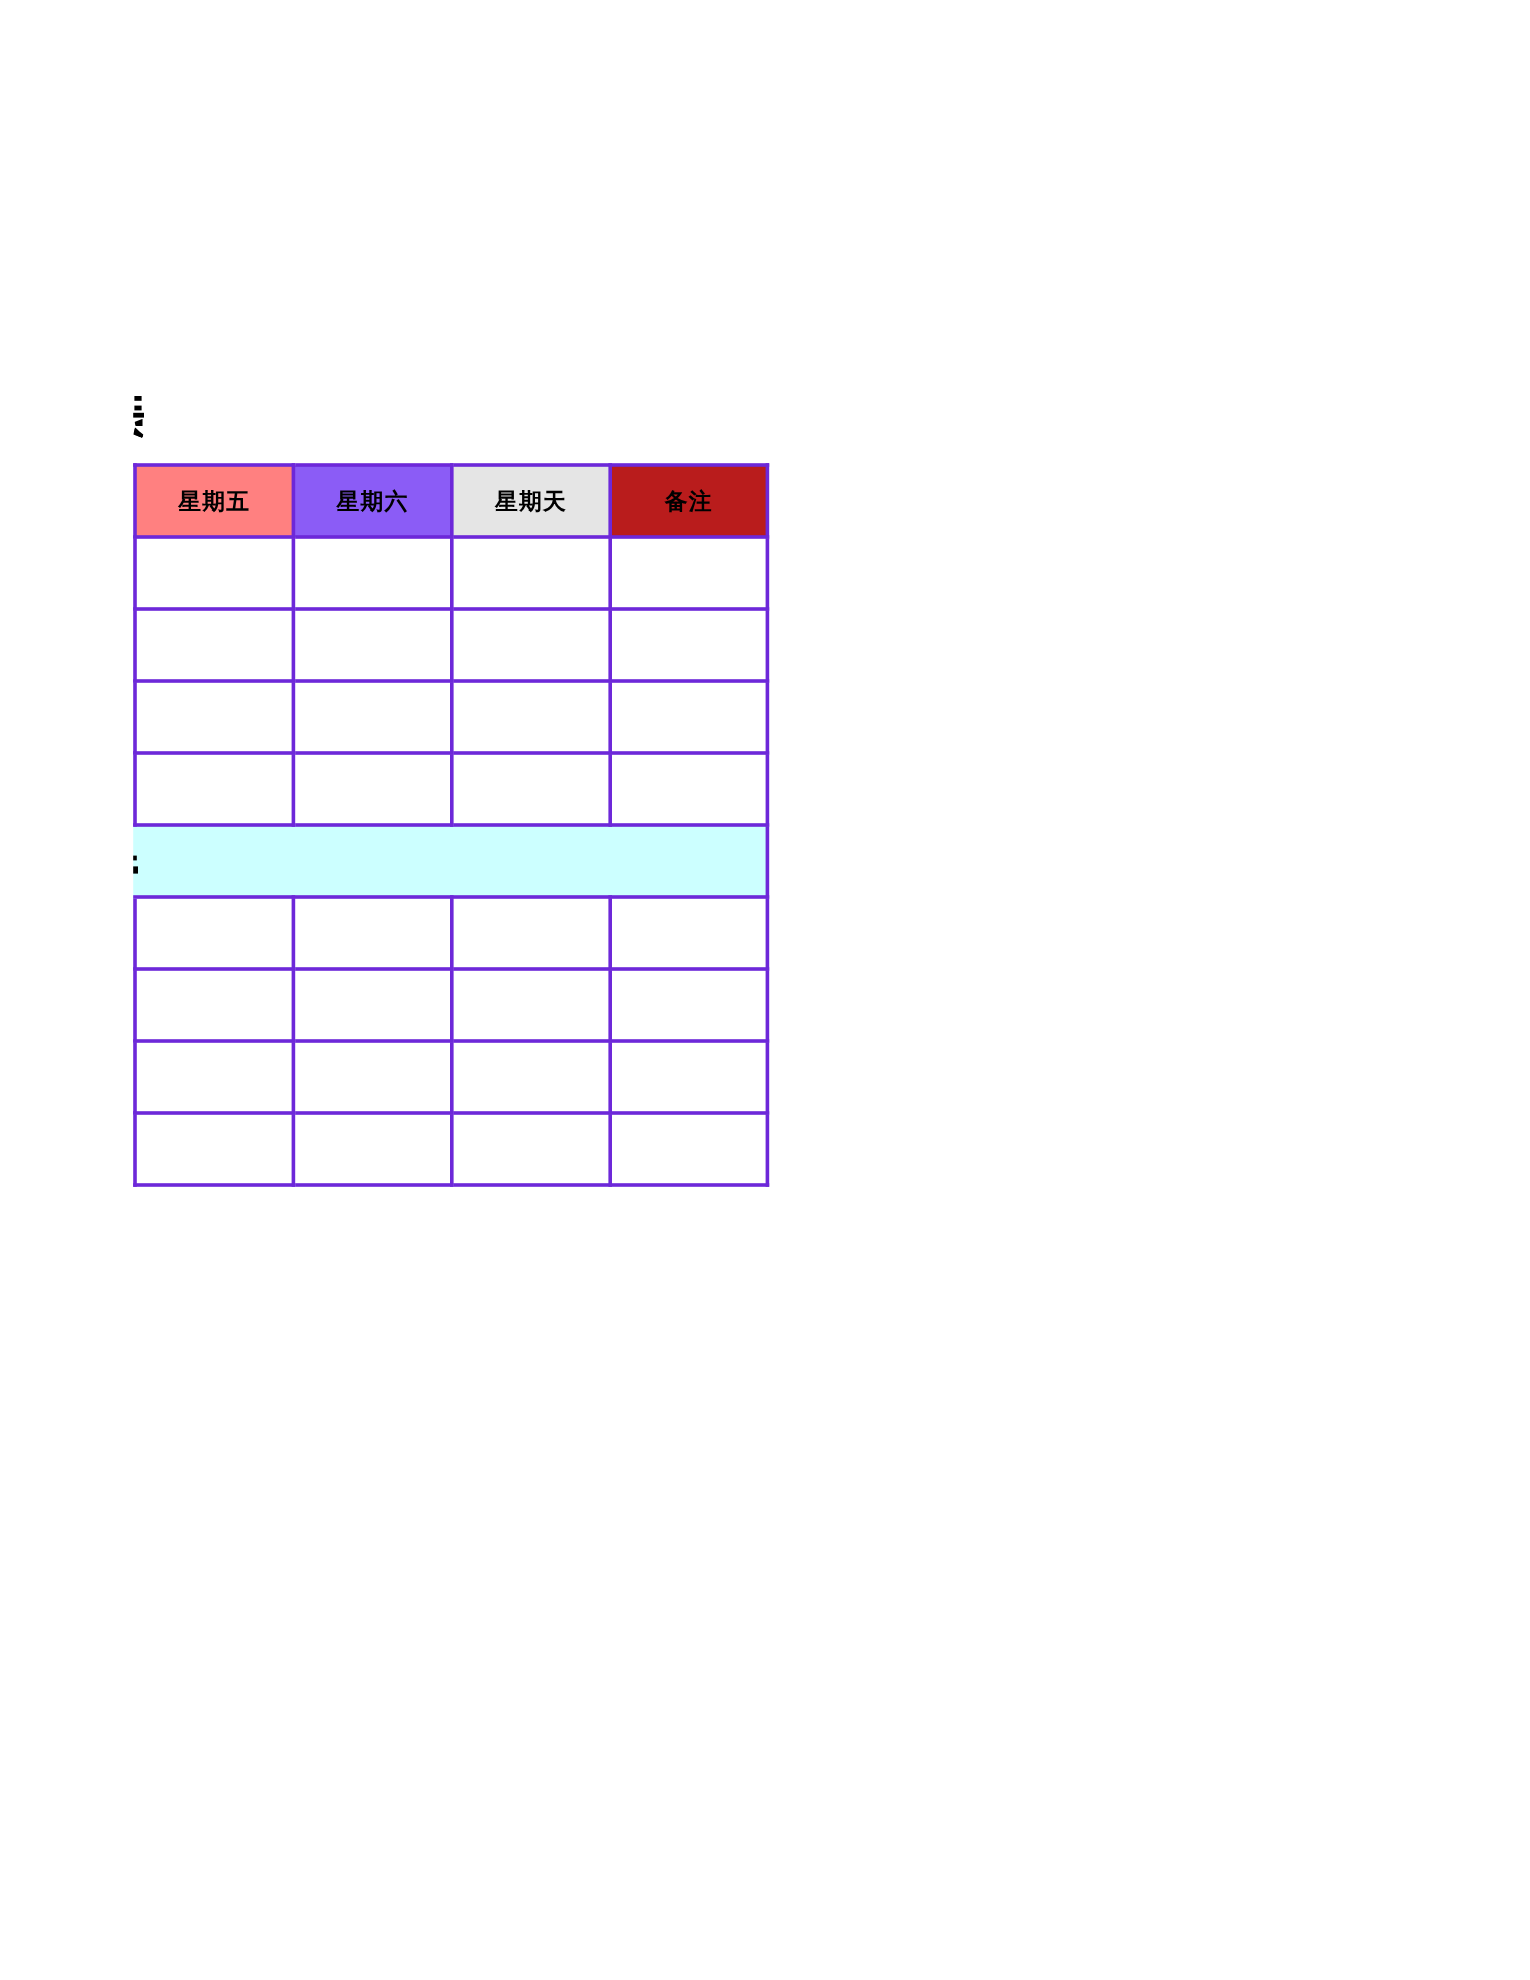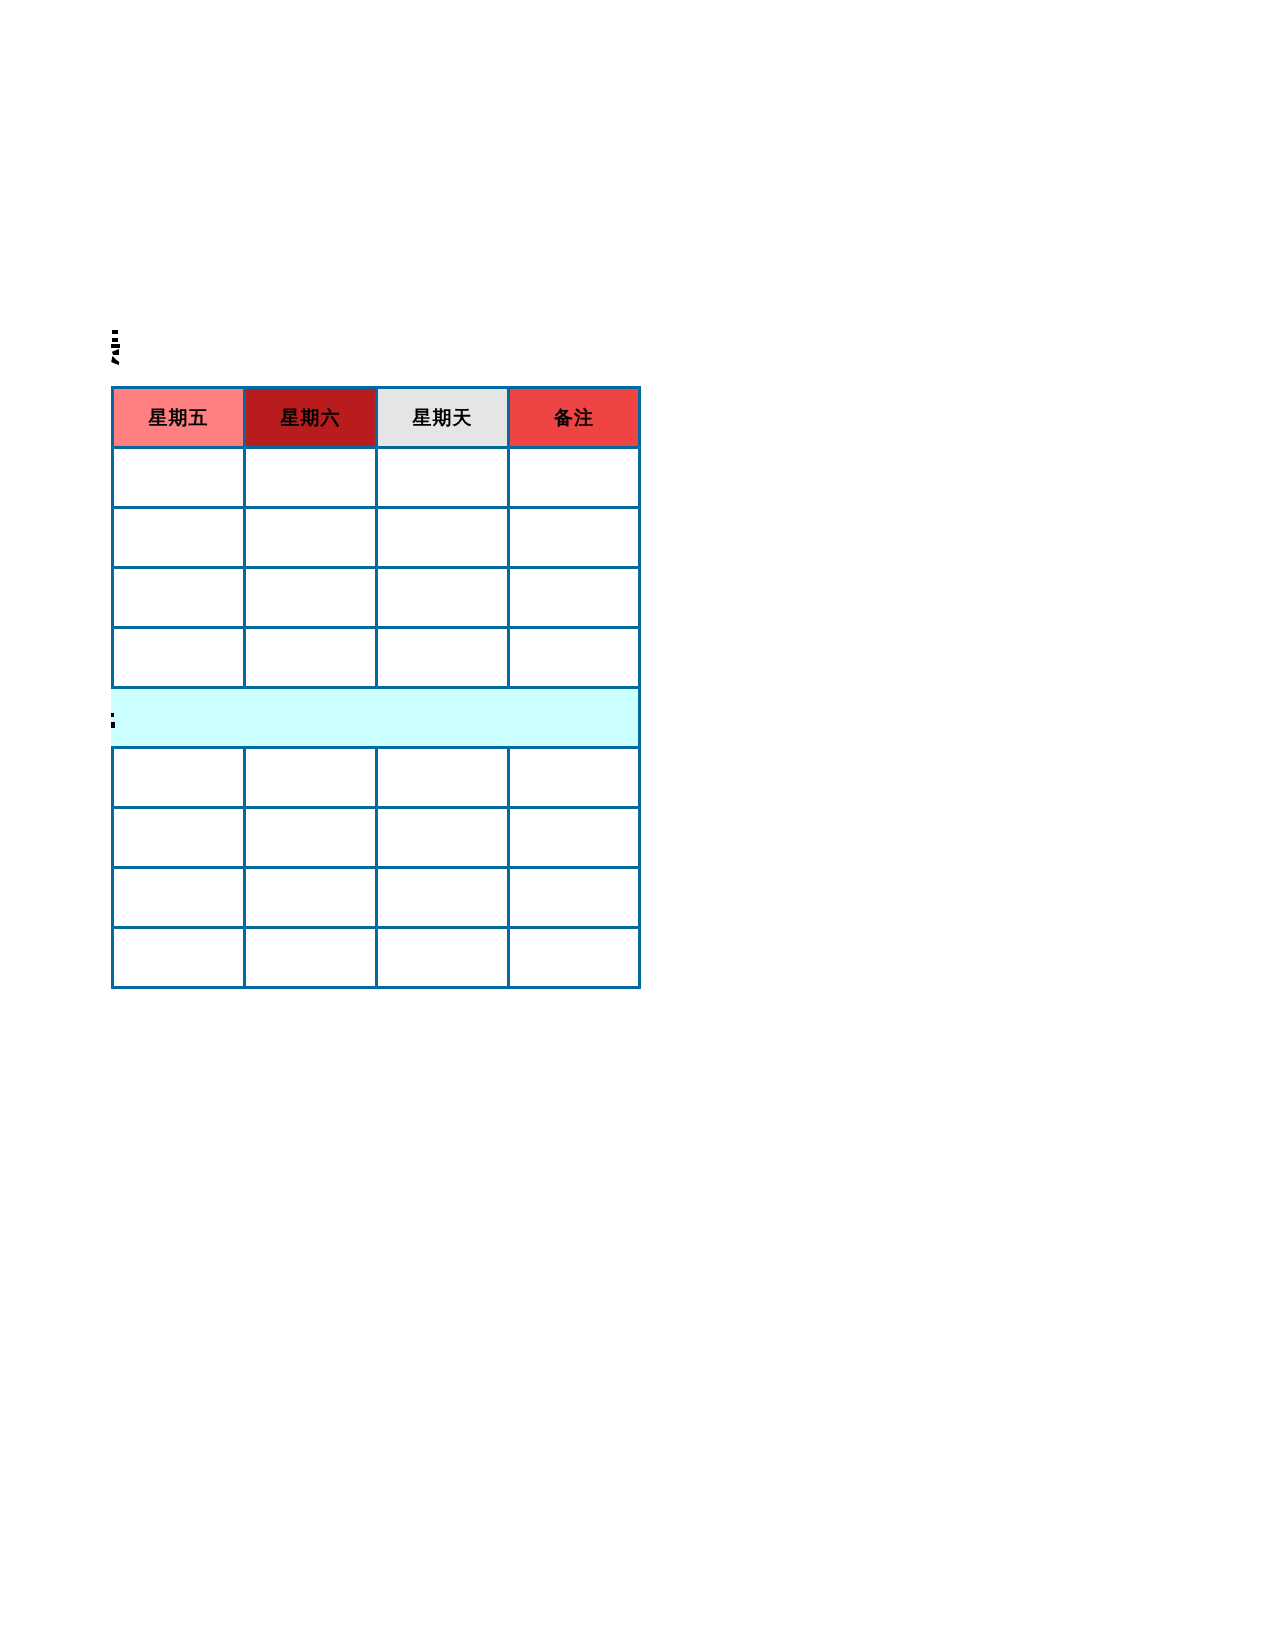--- a/index.html
+++ b/index.html
@@ -13,21 +13,21 @@
   
   table.roster{
     position:absolute;
     left:111px;top:386px;
     width:527px;
     border-collapse:collapse;
     table-layout:fixed;
   }
   table.roster th,
   table.roster td{
-    border:3px solid #0369a1;
+    border:3px solid #6d28d9;
     height:57px;
     padding:0;
     background:#ffffff;
     font-family:"DejaVu Sans",sans-serif;
   }
   table.roster th{
     font-size:19px;
     font-weight:600;
     color:#000000;
     text-align:center;
@@ -67,23 +67,23 @@
   <table class="roster">
     <colgroup>
       <col style="width:132px">
         <col style="width:132px">
         <col style="width:132px">
         <col style="width:131px">
     </colgroup>
     <thead>
       <tr>
         <th style="background-color: rgb(255, 128, 128);">星期五</th>
-        <th style="background-color: #b91c1c;">星期六</th>
+        <th style="background-color: #8b5cf6;">星期六</th>
         <th style="background-color: #e5e5e5;">星期天</th>
-        <th style="background-color: #ef4444;">备注</th>
+        <th style="background-color: #b91c1c;">备注</th>
       </tr>
     </thead>
     <tbody>
       <tr>
         <td></td>
         <td></td>
         <td></td>
         <td></td>
       </tr>
       <tr>

